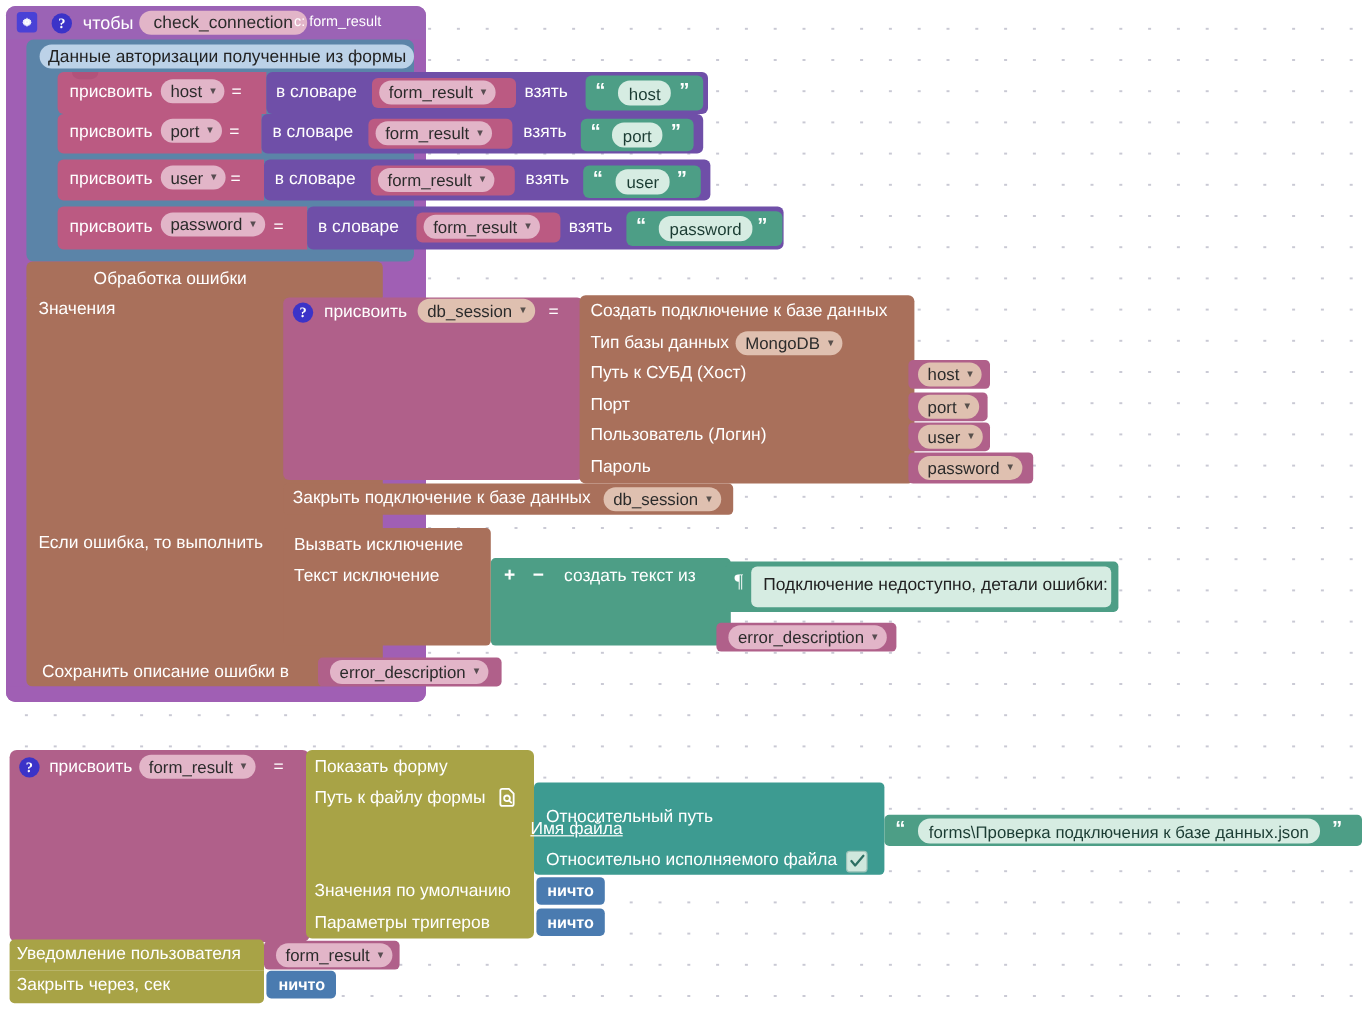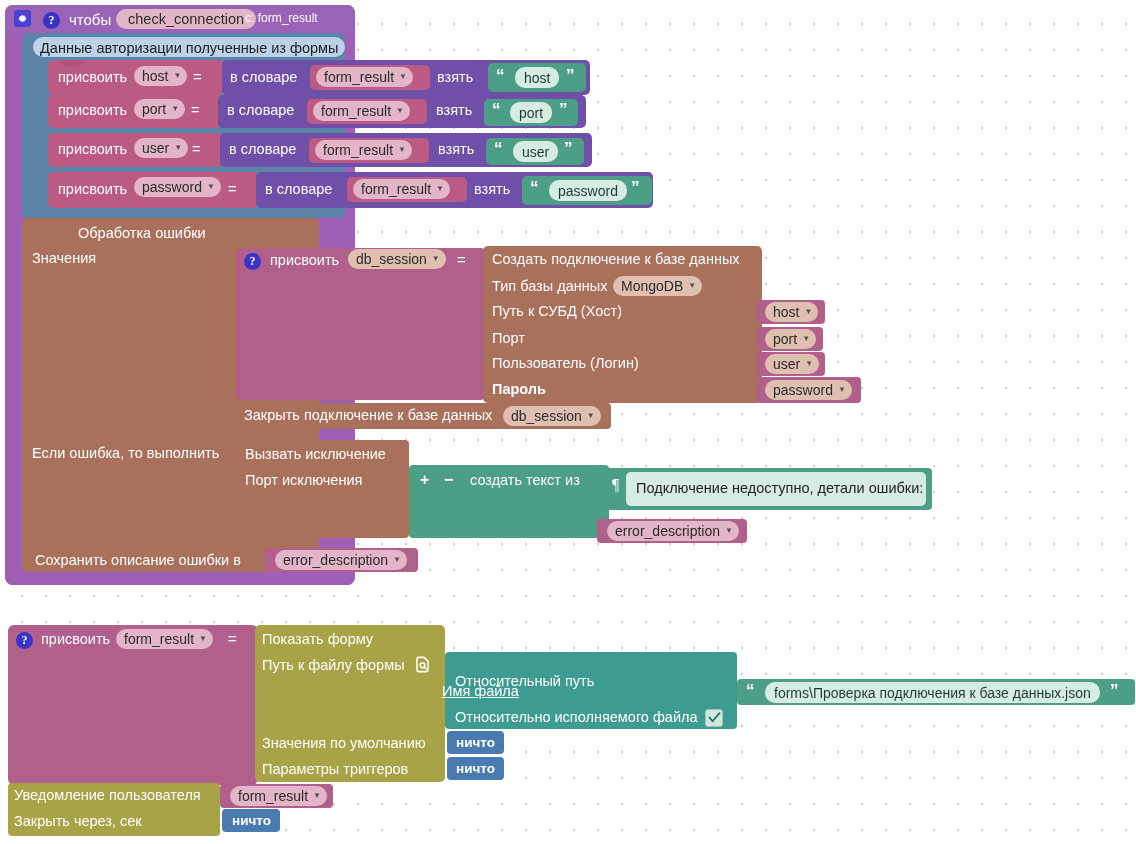--- a/index.html
+++ b/index.html
@@ -260,21 +260,21 @@
 
   <div class="blk lbl" style="left:492px; top:356px;">Пользователь (Логин)</div>
   <div class="blk" style="left:757px; top:352px; width:68px; height:24px; background:#b0608a; border-radius:4px;"></div>
   <div class="blk" style="left:765px; top:354px;">
     <span class="field pale">
         <span>user</span>
         <span class="caret">▼</span>
       </span>
   </div>
 
-  <div class="blk lbl" style="left:492px; top:382px;font-weight:bold;">Пароль</div>
+  <div class="blk lbl" style="left:492px; top:382px;">Пароль</div>
   <div class="blk" style="left:757px; top:377px; width:104px; height:26px; background:#b0608a; border-radius:4px;"></div>
   <div class="blk" style="left:765px; top:380px;">
     <span class="field pale">
         <span>password</span>
         <span class="caret">▼</span>
       </span>
   </div>
 
   <div class="blk" style="left:236px; top:403px; width:375px; height:26px; background:#a9705b; border-radius:4px;"></div>
   <div class="blk lbl" style="left:244px; top:408px;">Закрыть подключение к базе данных</div>
@@ -282,21 +282,21 @@
     <span class="field pale">
         <span>db_session</span>
         <span class="caret">▼</span>
       </span>
   </div>
 
   <div class="blk lbl" style="left:32px; top:446px;">Если ошибка, то выполнить</div>
 
   <div class="blk" style="left:236px; top:440px; width:173px; height:98px; background:#a9705b; border-radius:4px;"></div>
   <div class="blk lbl" style="left:245px; top:447px;">Вызвать исключение</div>
-  <div class="blk lbl" style="left:245px; top:473px;">Порт исключения</div>
+  <div class="blk lbl" style="left:245px; top:473px;">Текст исключение</div>
 
   <div class="blk" style="left:409px; top:465px; width:200px; height:73px; background:#4d9e86; border-radius:4px;"></div>
   <div class="blk lbl" style="left:420px; top:472px; font-size:16px; font-weight:bold;">+</div>
   <div class="blk lbl" style="left:444px; top:472px; font-size:16px; font-weight:bold;">−</div>
   <div class="blk lbl" style="left:470px; top:473px;">создать текст из</div>
 
   <div class="blk" style="left:605px; top:468px; width:327px; height:42px; background:#4d9e86; border-radius:4px;"></div>
   <div class="blk lbl" style="left:612px; top:477px; font-size:16px; font-family:'Liberation Serif', serif;">¶</div>
   <div class="blk" style="left:626px; top:472px; width:300px; height:34px; background:#d6ece2; border-radius:5px;"></div>
   <div class="blk lbl dark" style="left:636px; top:481px; font-size:14.5px;">Подключение недоступно, детали ошибки:</div>

